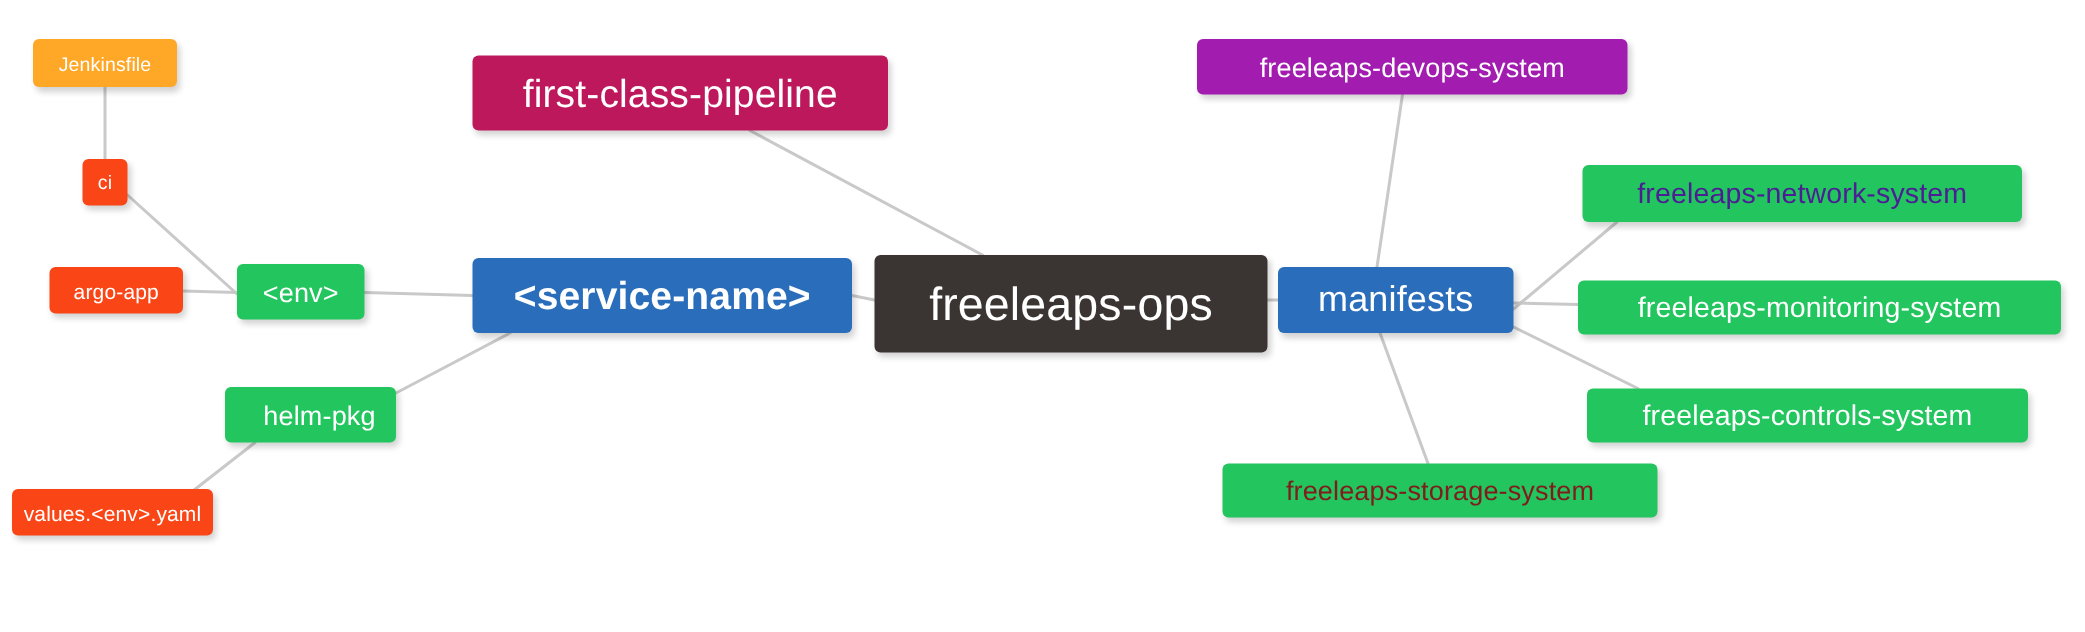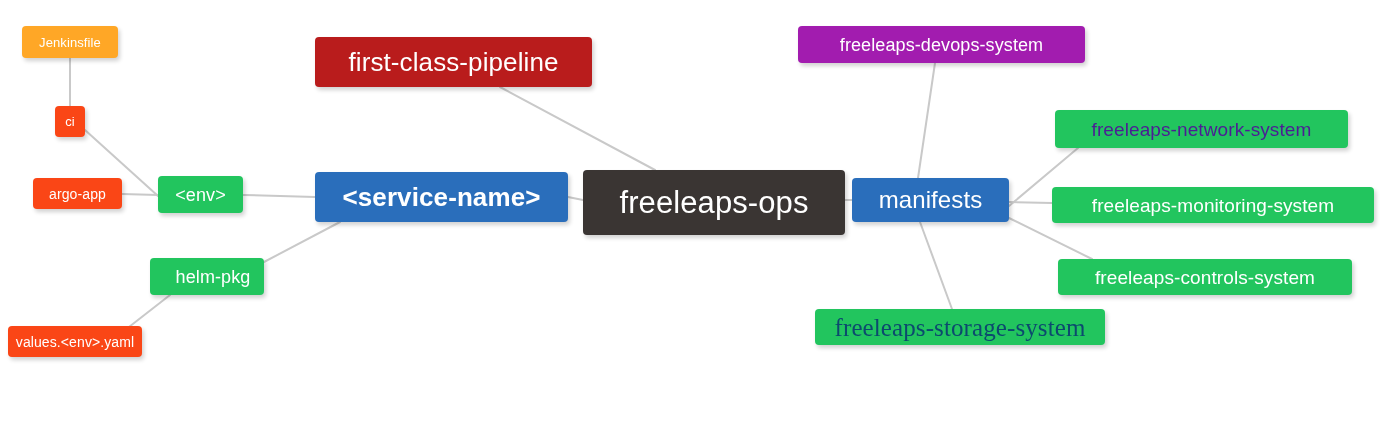--- a/index.html
+++ b/index.html
@@ -70,21 +70,21 @@
       </div>
       <div class="node" style="left: 158px; top: 176px; width: 85px; height: 37px; background: rgb(34, 197, 94); color: rgb(255, 255, 255); font-size: 18px; border-radius: 4px;">
         <span>&lt;env&gt;</span>
       </div>
       <div class="node" style="left: 150px; top: 258px; width: 114px; height: 37px; background: rgb(34, 197, 94); color: rgb(255, 255, 255); font-size: 18px; border-radius: 4px; padding-left: 12px;">
         <span>helm-pkg</span>
       </div>
       <div class="node" style="left: 8px; top: 326px; width: 134px; height: 31px; background: rgb(250, 70, 22); color: rgb(255, 255, 255); font-size: 14px; border-radius: 4px;">
         <span>values.&lt;env&gt;.yaml</span>
       </div>
-      <div class="node" style="left: 315px; top: 37px; width: 277px; height: 50px; background: #b91c1c; color: rgb(255, 255, 255); font-size: 26px; border-radius: 4px;">
+      <div class="node" style="left: 315px; top: 37px; width: 277px; height: 50px; background: #be185d; color: rgb(255, 255, 255); font-size: 26px; border-radius: 4px;">
         <span>first-class-pipeline</span>
       </div>
       <div class="node" style="left: 315px; top: 172px; width: 253px; height: 50px; background: rgb(42, 110, 187); color: rgb(255, 255, 255); font-size: 26px; border-radius: 4px; font-weight: bold;">
         <span>&lt;service-name&gt;</span>
       </div>
       <div class="node" style="left: 583px; top: 170px; width: 262px; height: 65px; background: rgb(58, 53, 51); color: rgb(255, 255, 255); font-size: 31px; border-radius: 4px;">
         <span>freeleaps-ops</span>
       </div>
       <div class="node" style="left: 852px; top: 178px; width: 157px; height: 44px; background: rgb(42, 110, 187); color: rgb(255, 255, 255); font-size: 24px; border-radius: 4px;">
         <span>manifests</span>
@@ -94,17 +94,17 @@
       </div>
       <div class="node" style="left: 1055px; top: 110px; width: 293px; height: 38px; background: rgb(34, 197, 94); color: #4c1d95; font-size: 19px; border-radius: 4px;">
         <span>freeleaps-network-system</span>
       </div>
       <div class="node" style="left: 1052px; top: 187px; width: 322px; height: 36px; background: rgb(34, 197, 94); color: rgb(255, 255, 255); font-size: 19px; border-radius: 4px;">
         <span>freeleaps-monitoring-system</span>
       </div>
       <div class="node" style="left: 1058px; top: 259px; width: 294px; height: 36px; background: rgb(34, 197, 94); color: rgb(255, 255, 255); font-size: 19px; border-radius: 4px;">
         <span>freeleaps-controls-system</span>
       </div>
-      <div class="node" style="left: 815px; top: 309px; width: 290px; height: 36px; background: rgb(34, 197, 94); color: #0c4a6e; font-size: 25px; border-radius: 4px; font-family: Liberation Serif, serif;">
+      <div class="node" style="left: 815px; top: 309px; width: 290px; height: 36px; background: rgb(34, 197, 94); color: #7f1d1d; font-size: 18px; border-radius: 4px;">
         <span>freeleaps-storage-system</span>
       </div>
     </div>
 </div>
 
 </body></html>

